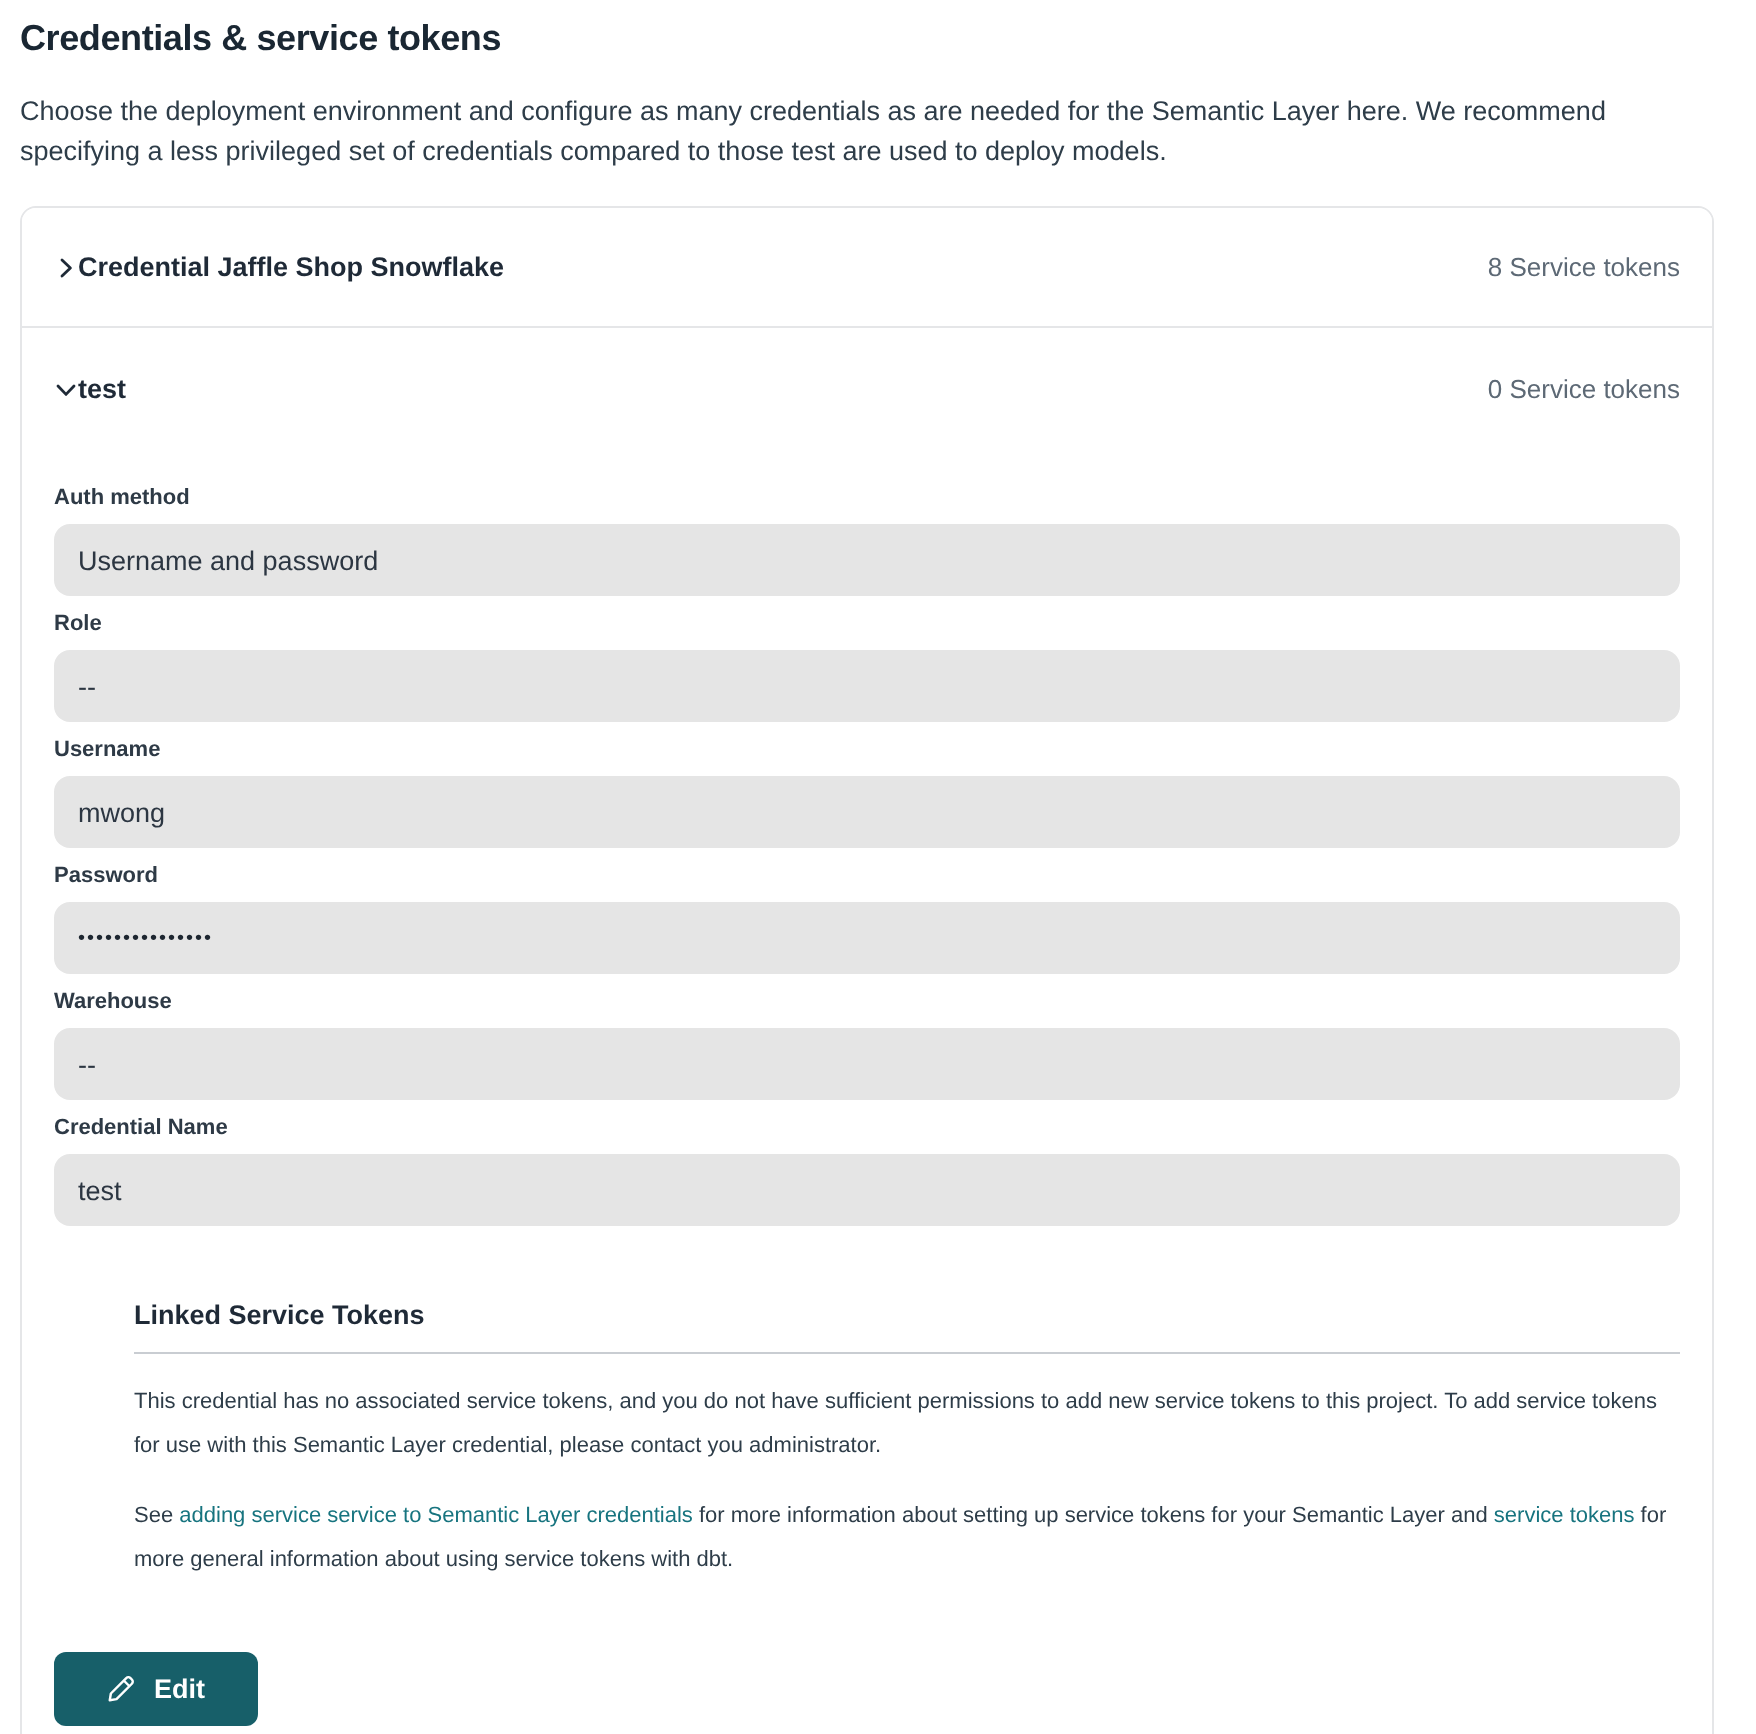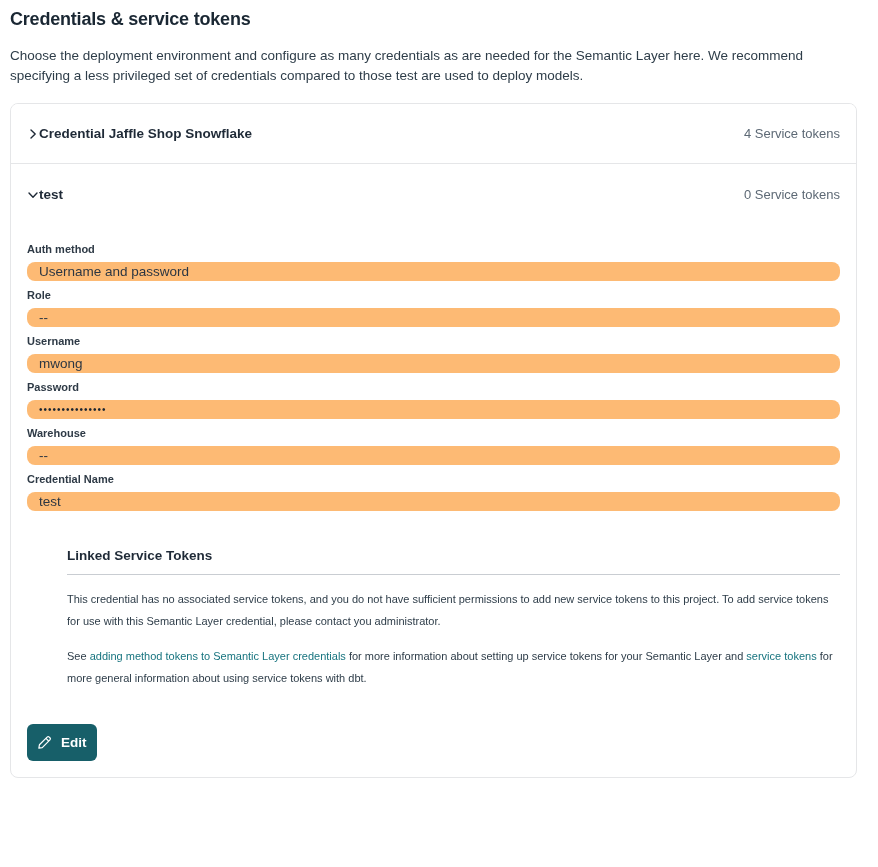--- a/index.html
+++ b/index.html
@@ -68,23 +68,23 @@
   .field-label {
     display: block;
     font-size: 11px;
     font-weight: 700;
     color: #2e3a46;
     margin-bottom: 7px;
   }
   .field-box {
     display: flex;
     align-items: center;
-    height: 19px;
+    height: 36px;
     padding: 0 12px;
-    background: #fdba74;
+    background: #e5e5e5;
     border-radius: 8px;
     font-size: 13.5px;
     color: #2c3642;
   }
   .field-box.masked { font-size: 10px; letter-spacing: 1px; color: #1d2630; }
 
   .linked-section { margin-top: 37px; margin-left: 40px; }
   .section-heading {
     font-size: 13.5px;
     font-weight: 700;
@@ -107,21 +107,21 @@
     text-decoration: none;
     cursor: pointer;
   }
 
   .edit-button {
     margin-top: 35px;
     display: inline-flex;
     align-items: center;
     gap: 9px;
     height: 37px;
-    padding: 0 10px;
+    padding: 0 26px;
     background: #175f69;
     border: none;
     border-radius: 6px;
     color: #ffffff;
     font-family: inherit;
     font-size: 13.5px;
     font-weight: 700;
     cursor: pointer;
   }
   .edit-button svg { display: block; }
@@ -138,21 +138,21 @@
   <div class="card">
 
     <div class="accordion-row">
       <div class="accordion-header">
         <span class="chevron">
           <svg width="12" height="12" viewBox="0 0 12 12" fill="none">
             <path d="M4 2 L8.2 6 L4 10" stroke="#1f2a37" stroke-width="1.4" stroke-linecap="round" stroke-linejoin="round"></path>
           </svg>
         </span>
         <span class="cred-name">Credential Jaffle Shop Snowflake</span>
-        <span class="token-count">4 Service tokens</span>
+        <span class="token-count">8 Service tokens</span>
       </div>
     </div>
 
     <div class="accordion-row expanded">
       <div class="accordion-header">
         <span class="chevron">
           <svg width="12" height="12" viewBox="0 0 12 12" fill="none">
             <path d="M2 4 L6 8.2 L10 4" stroke="#1f2a37" stroke-width="1.4" stroke-linecap="round" stroke-linejoin="round"></path>
           </svg>
         </span>
@@ -189,21 +189,21 @@
 
         <div class="field-group">
           <span class="field-label">Credential Name</span>
           <div class="field-box">test</div>
         </div>
 
         <div class="linked-section">
           <div class="section-heading">Linked Service Tokens</div>
           <hr class="section-divider">
           <p class="section-para">This credential has no associated service tokens, and you do not have sufficient permissions to add new service tokens to this project. To add service tokens for use with this Semantic Layer credential, please contact you administrator.</p>
-          <p class="section-para"><span>See </span><a class="inline-link">adding method tokens to Semantic Layer credentials</a><span> for more information about setting up service tokens for your Semantic Layer and </span><a class="inline-link">service tokens</a><span> for more general information about using service tokens with dbt.</span></p>
+          <p class="section-para"><span>See </span><a class="inline-link">adding service service to Semantic Layer credentials</a><span> for more information about setting up service tokens for your Semantic Layer and </span><a class="inline-link">service tokens</a><span> for more general information about using service tokens with dbt.</span></p>
         </div>
 
         <button class="edit-button">
           <span>
             <svg width="15" height="15" viewBox="0 0 16 16" fill="none">
               <path d="M10.8 2.2 a1.6 1.6 0 0 1 2.26 0 l0.74 0.74 a1.6 1.6 0 0 1 0 2.26 L5.6 13.4 L2 14 L2.6 10.4 Z" stroke="#ffffff" stroke-width="1.3" stroke-linejoin="round"></path>
               <path d="M9.6 3.6 L12.4 6.4" stroke="#ffffff" stroke-width="1.3"></path>
             </svg>
           </span>
           <span>Edit</span>

